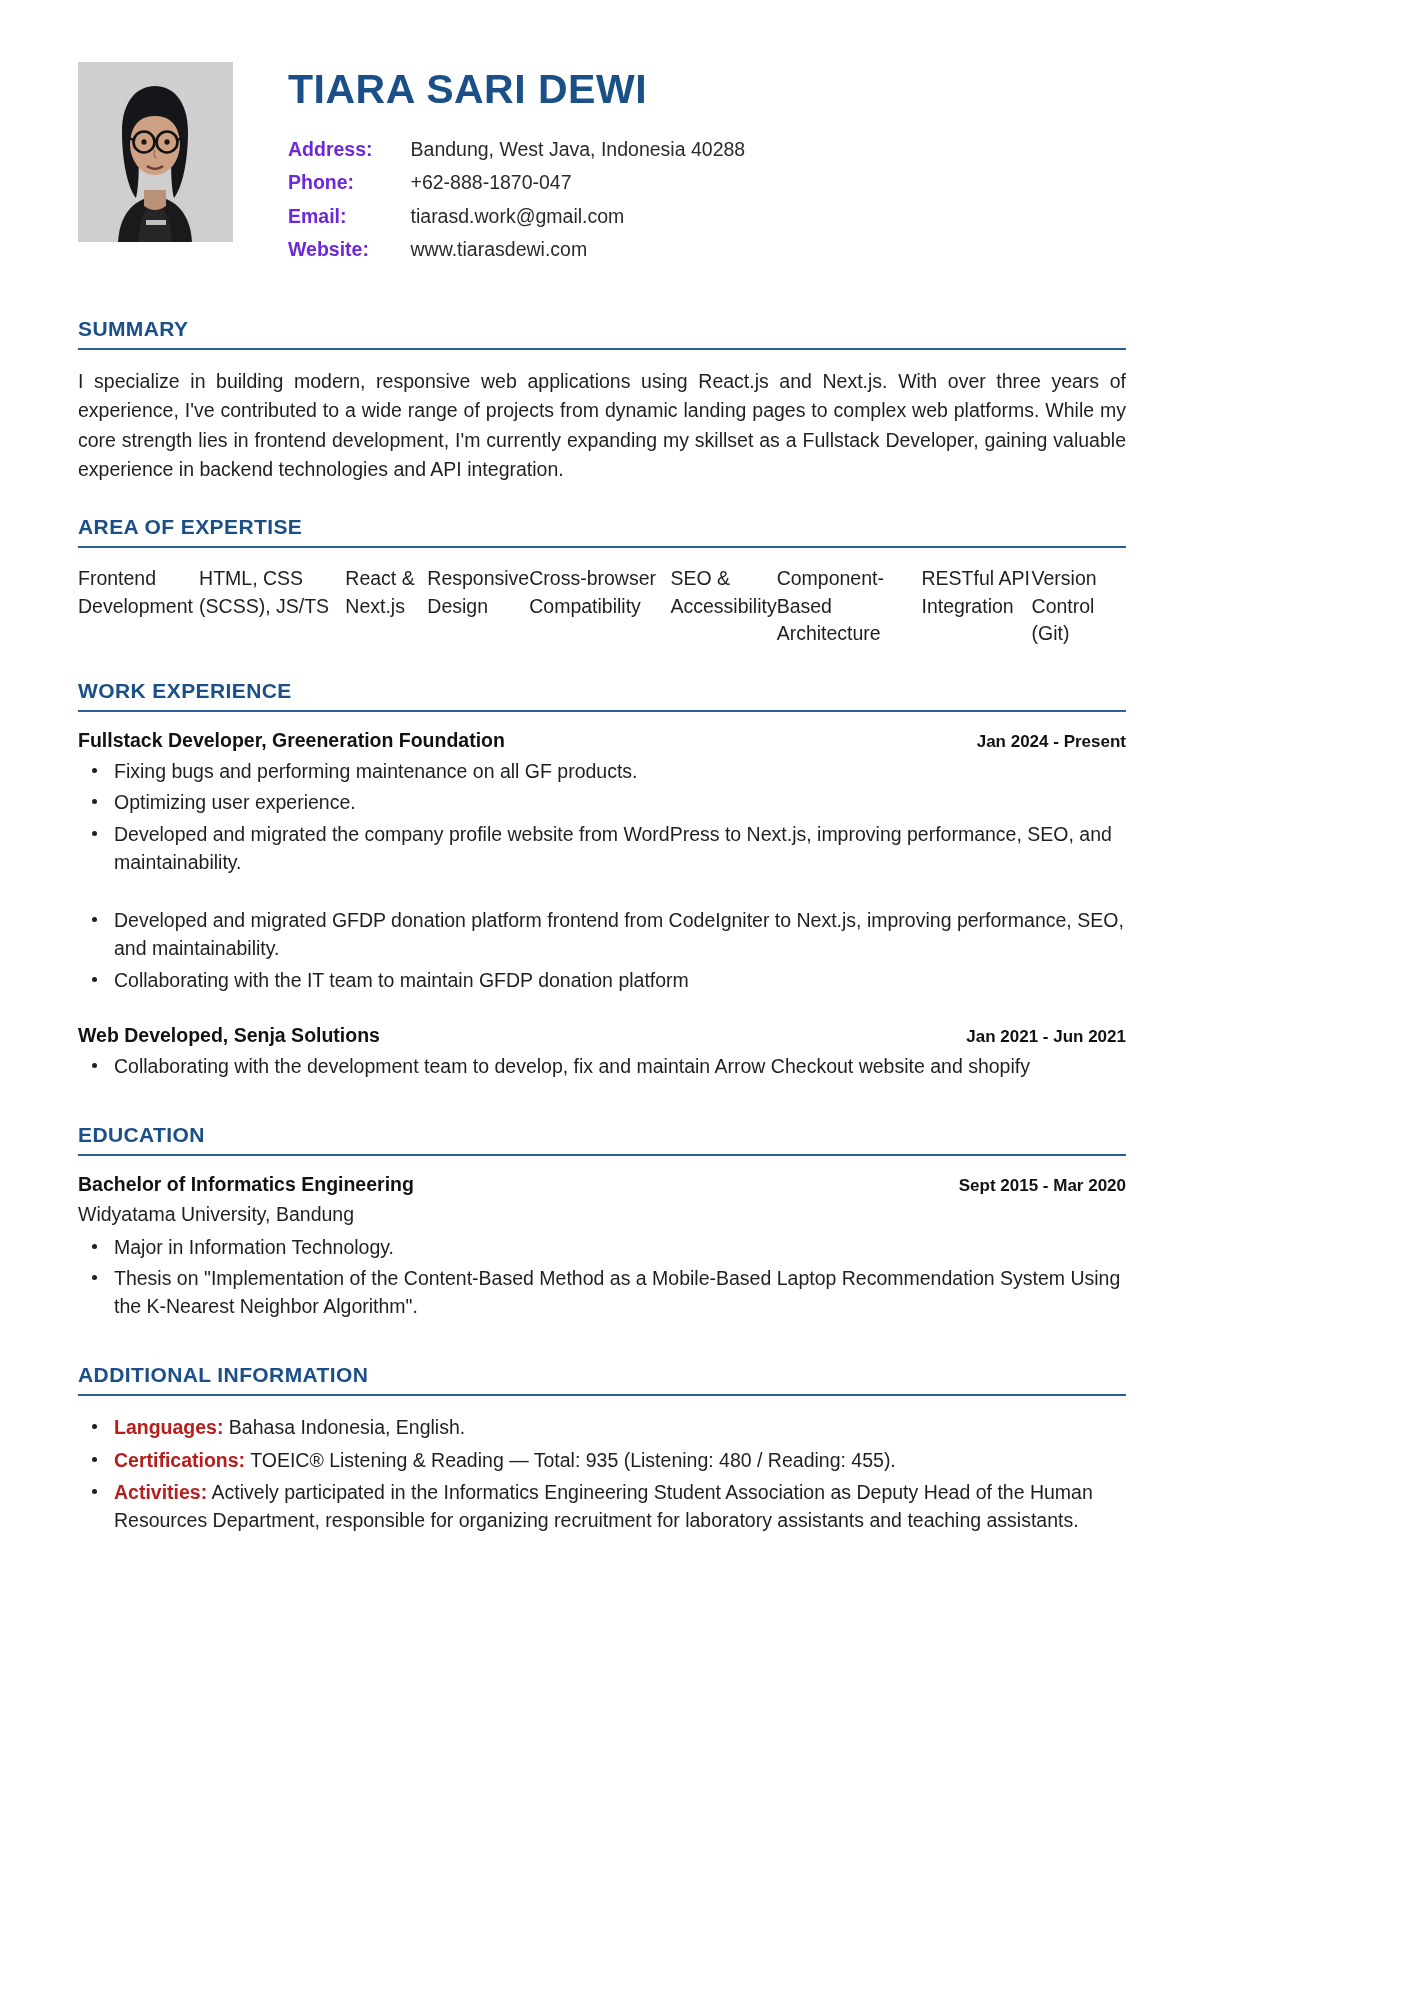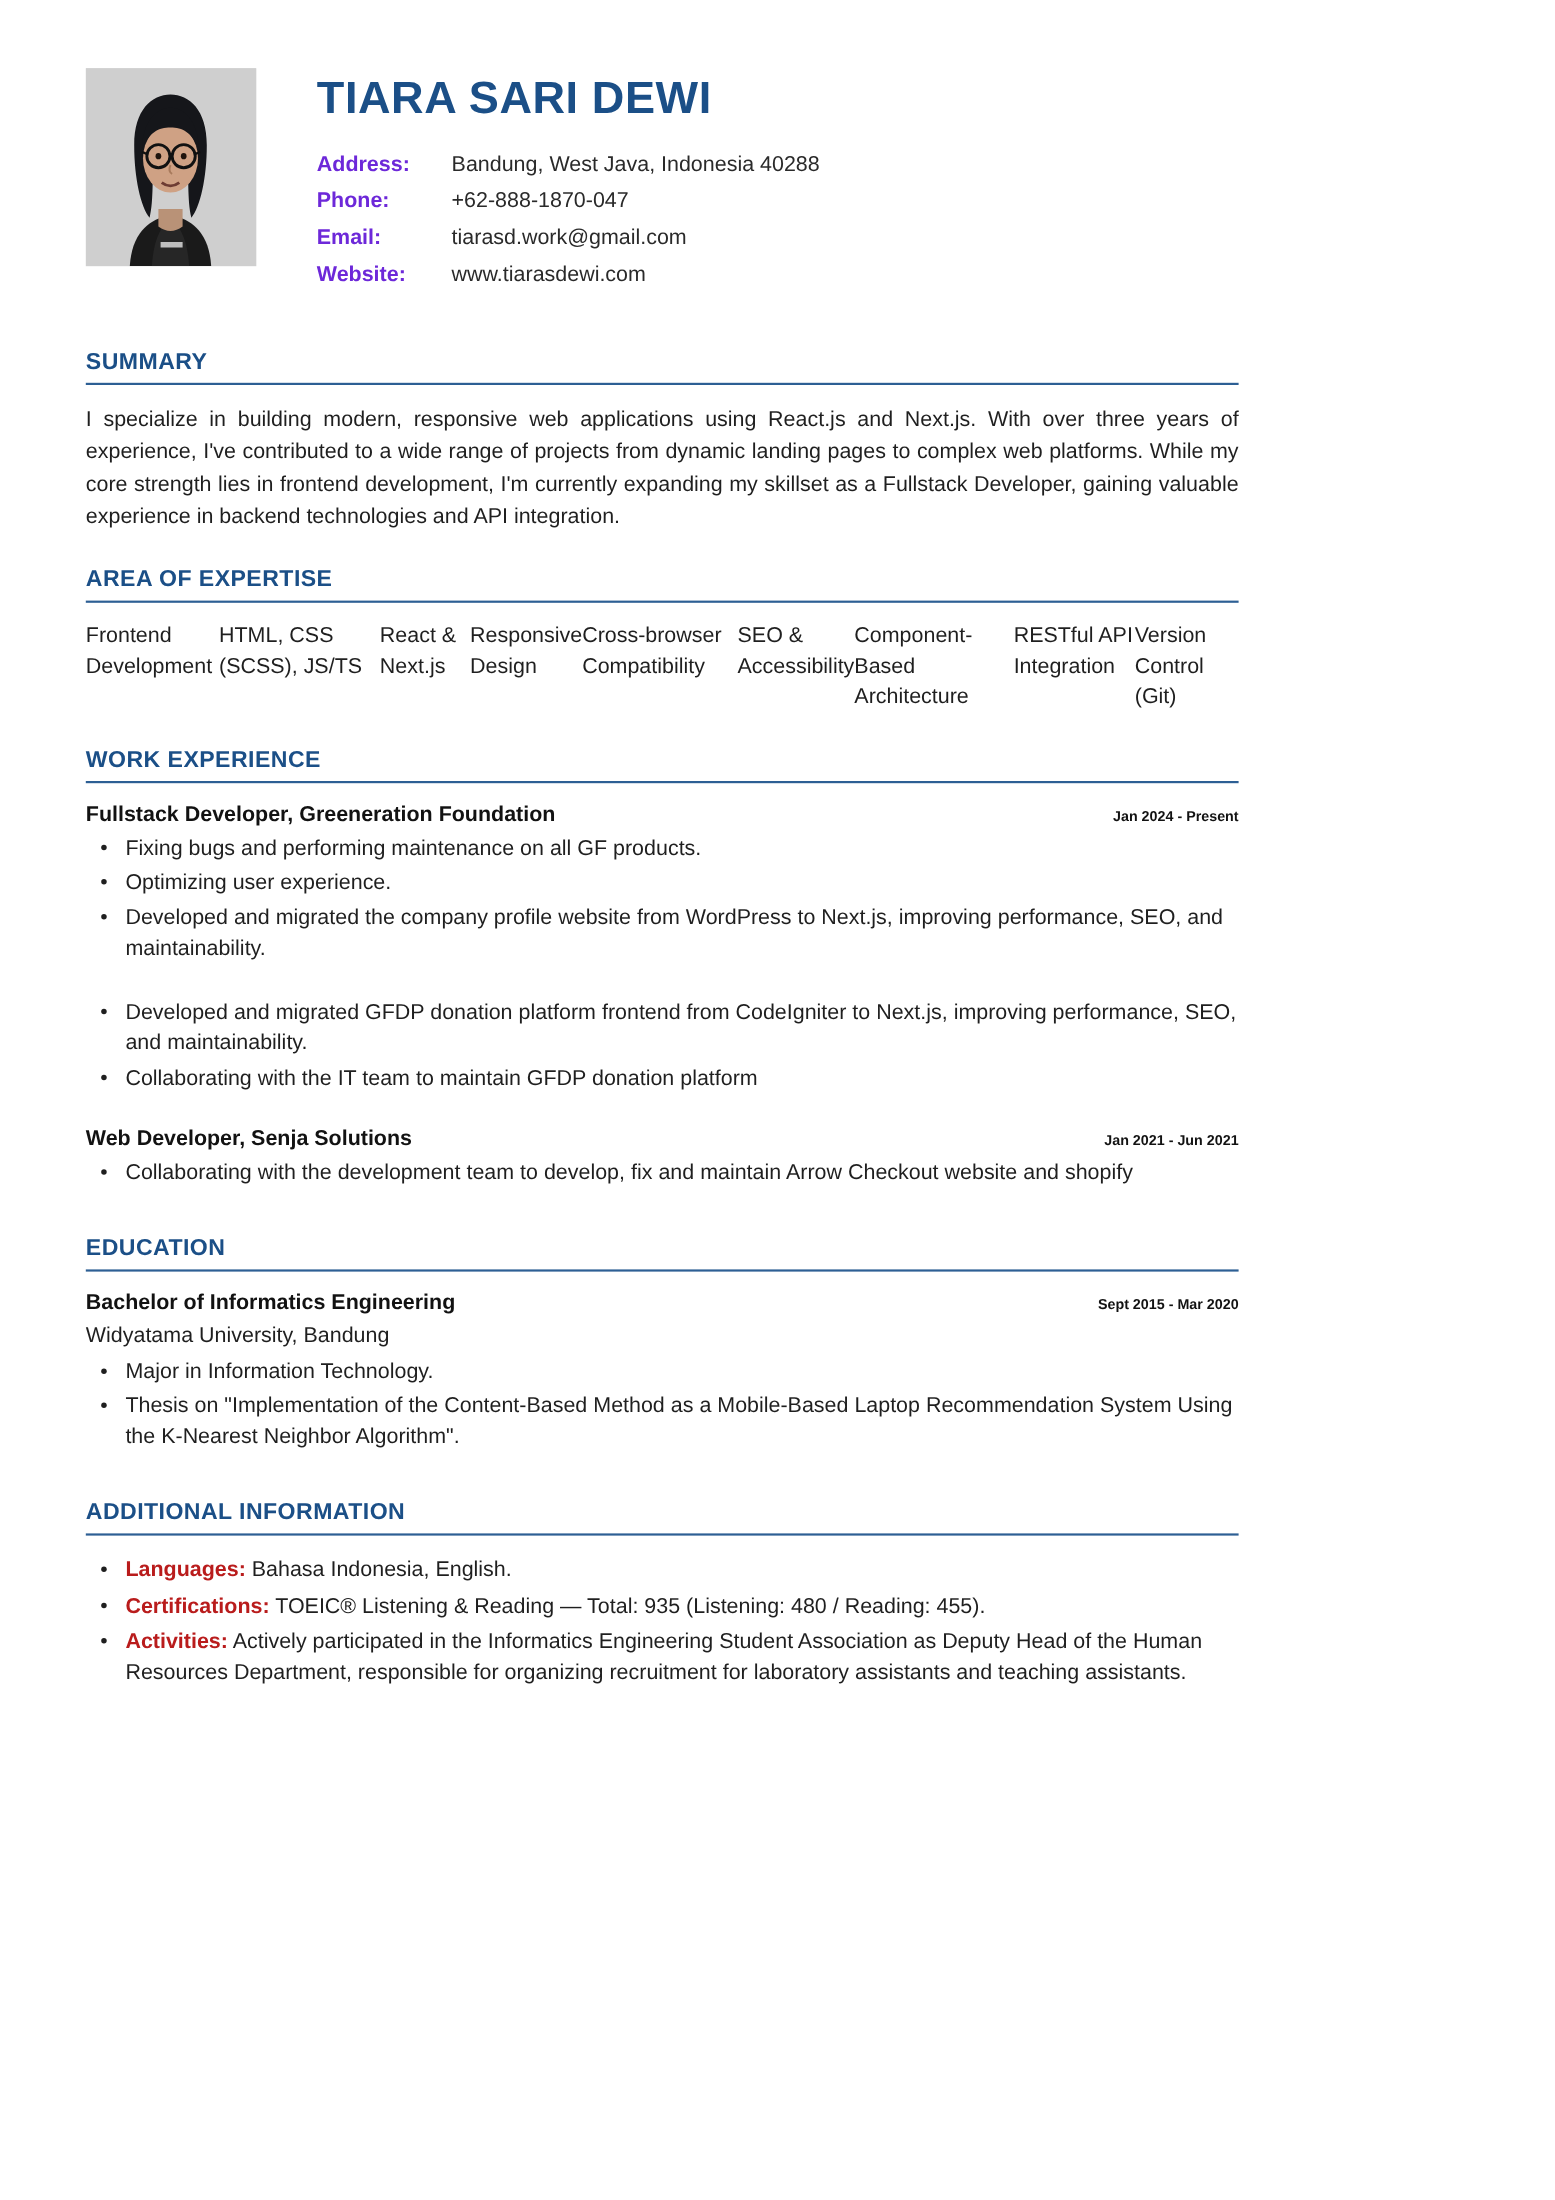--- a/index.html
+++ b/index.html
@@ -130,21 +130,21 @@
     justify-content: space-between;
     align-items: baseline;
     margin-bottom: 5px;
   }
   .job-title {
     font-size: 19.5px;
     font-weight: bold;
     color: #121212;
   }
   .job-date {
-    font-size: 13px;
+    font-size: 17px;
     font-weight: bold;
     color: #121212;
     white-space: nowrap;
     padding-left: 20px;
   }
   ul.bullets {
     margin: 0;
     padding: 0 0 0 36px;
     list-style: none;
   }
@@ -292,21 +292,21 @@
 
     <div class="job">
       <ul class="bullets">
         <li>Developed and migrated GFDP donation platform frontend from CodeIgniter to Next.js, improving performance, SEO, and maintainability.</li>
         <li>Collaborating with the IT team to maintain GFDP donation platform</li>
       </ul>
     </div>
 
     <div class="job">
       <div class="job-head">
-        <span class="job-title">Web Developer, Senja Solutions</span>
+        <span class="job-title">Web Developed, Senja Solutions</span>
         <span class="job-date">Jan 2021 - Jun 2021</span>
       </div>
       <ul class="bullets">
         <li>Collaborating with the development team to develop, fix and maintain Arrow Checkout website and shopify</li>
       </ul>
     </div>
   </div>
 
   <div class="section exp">
     <h2 class="section-title">EDUCATION</h2>

